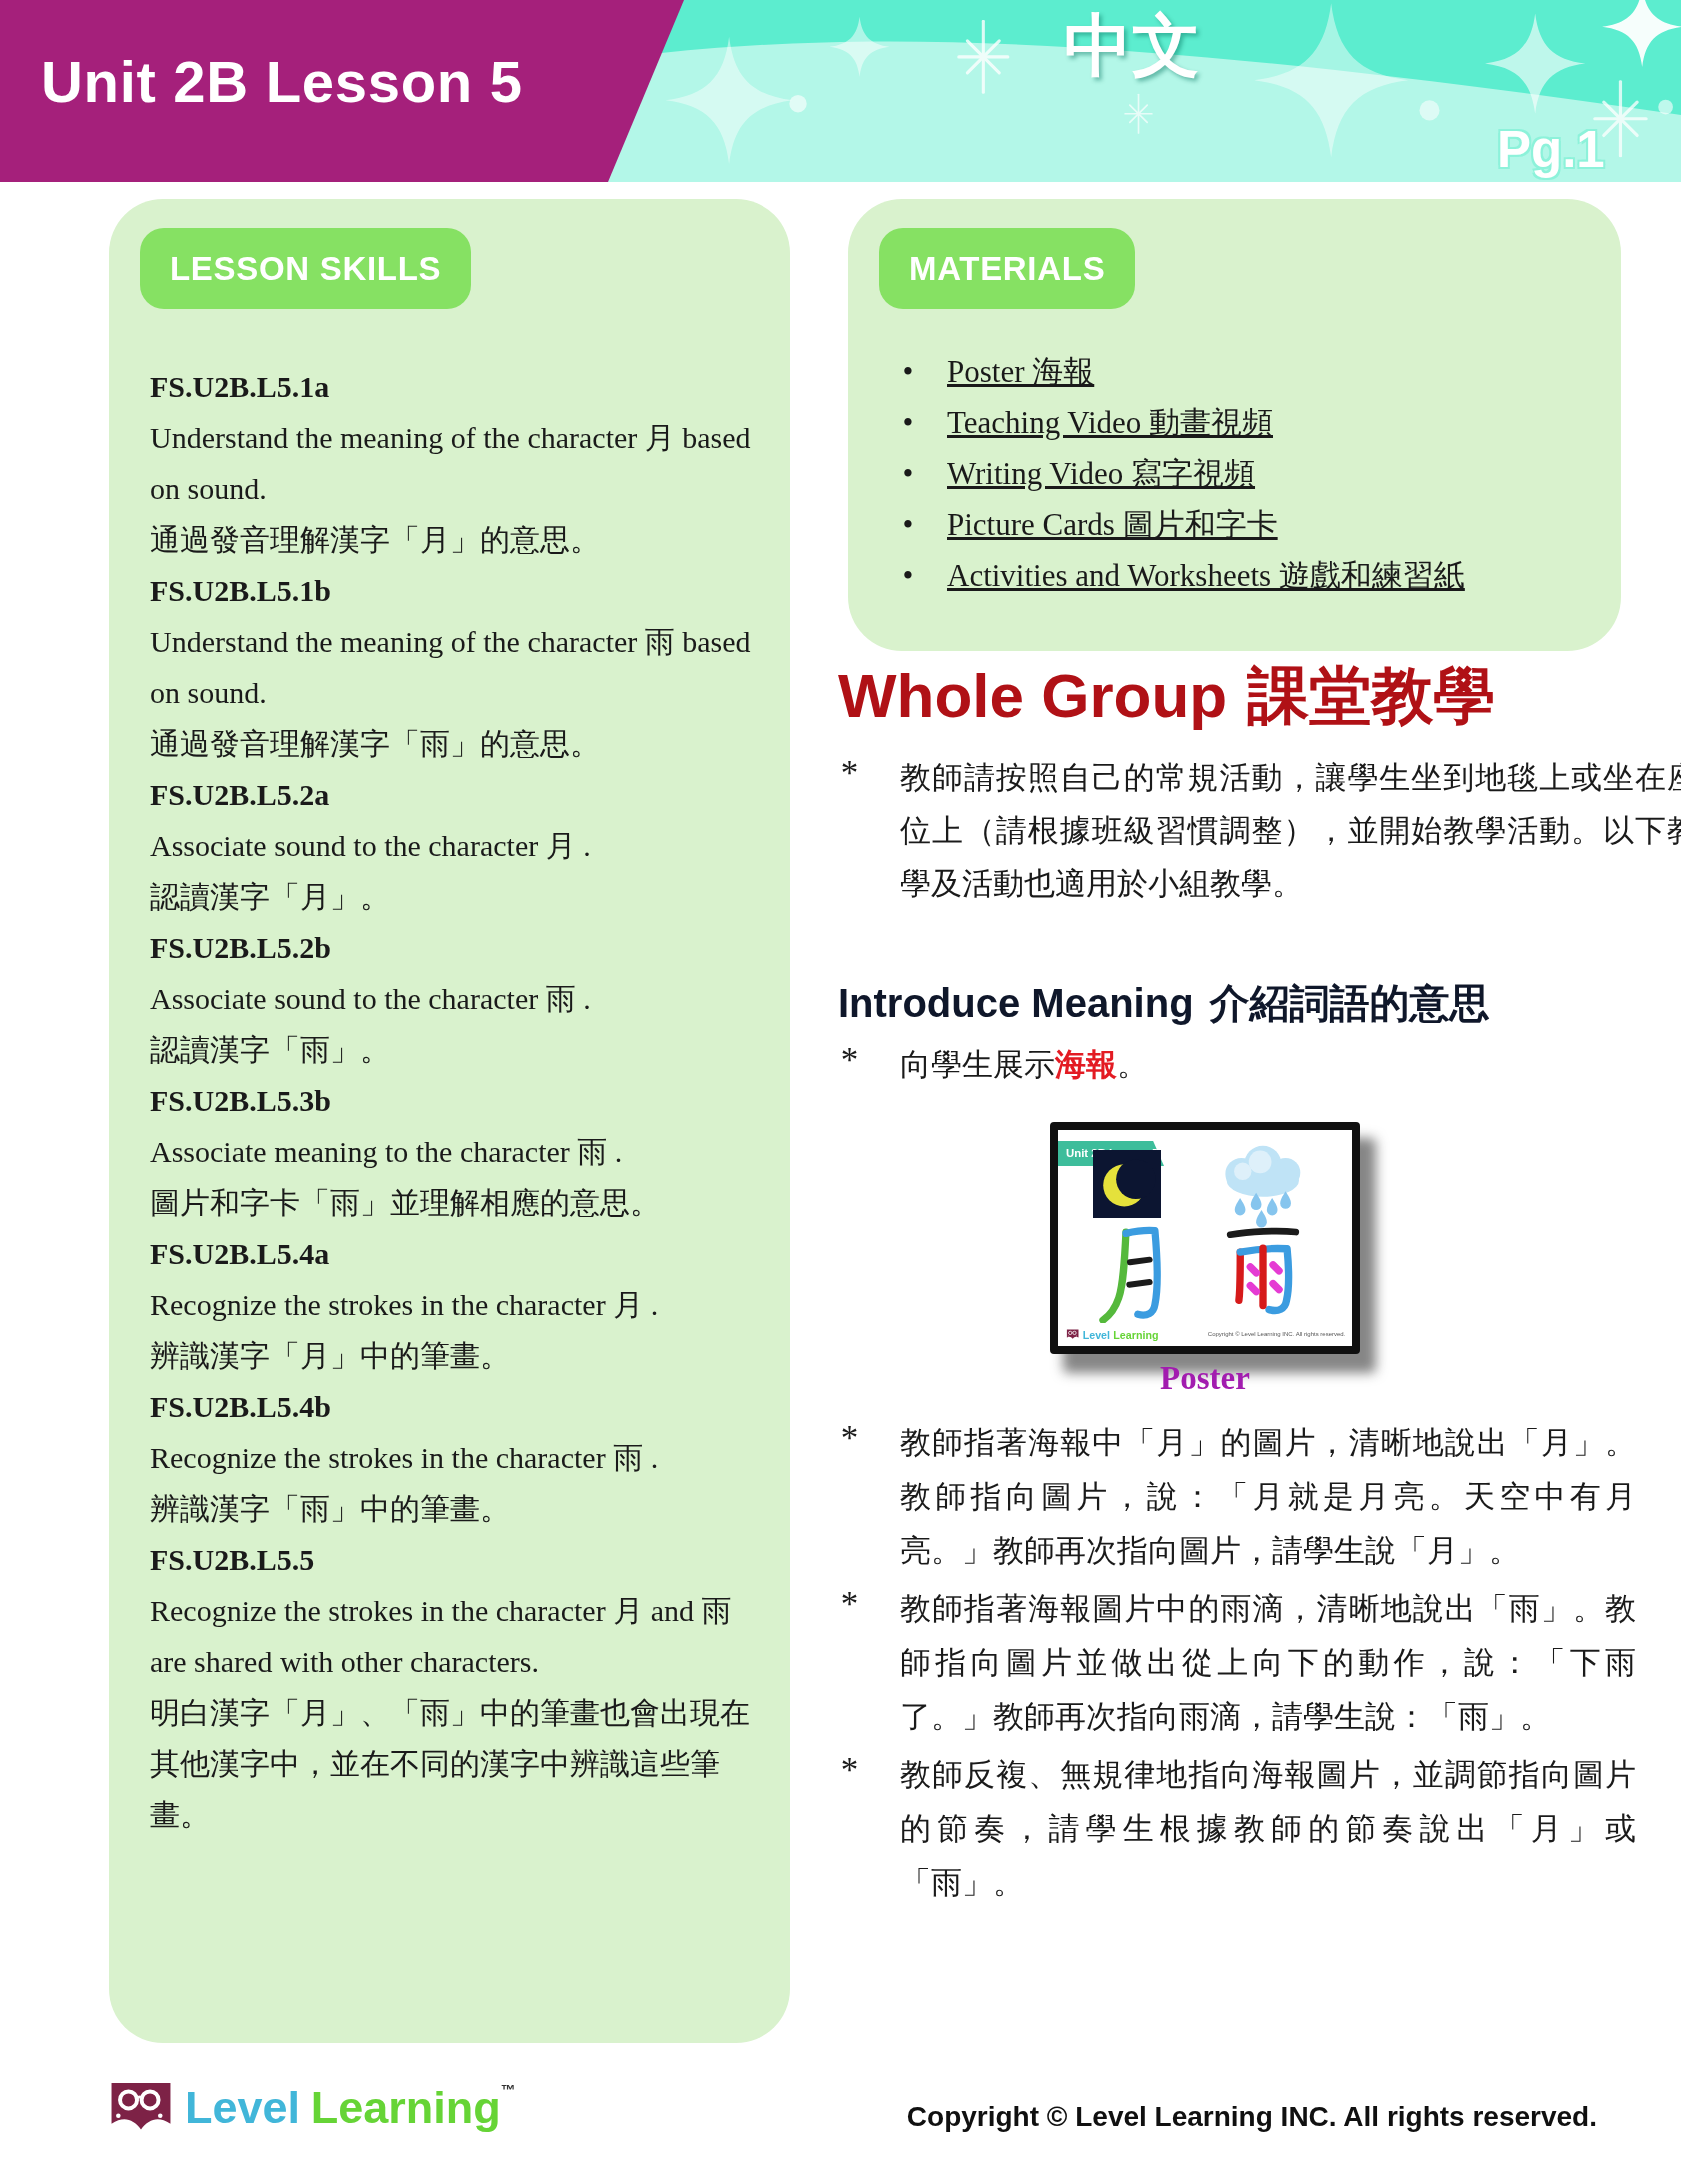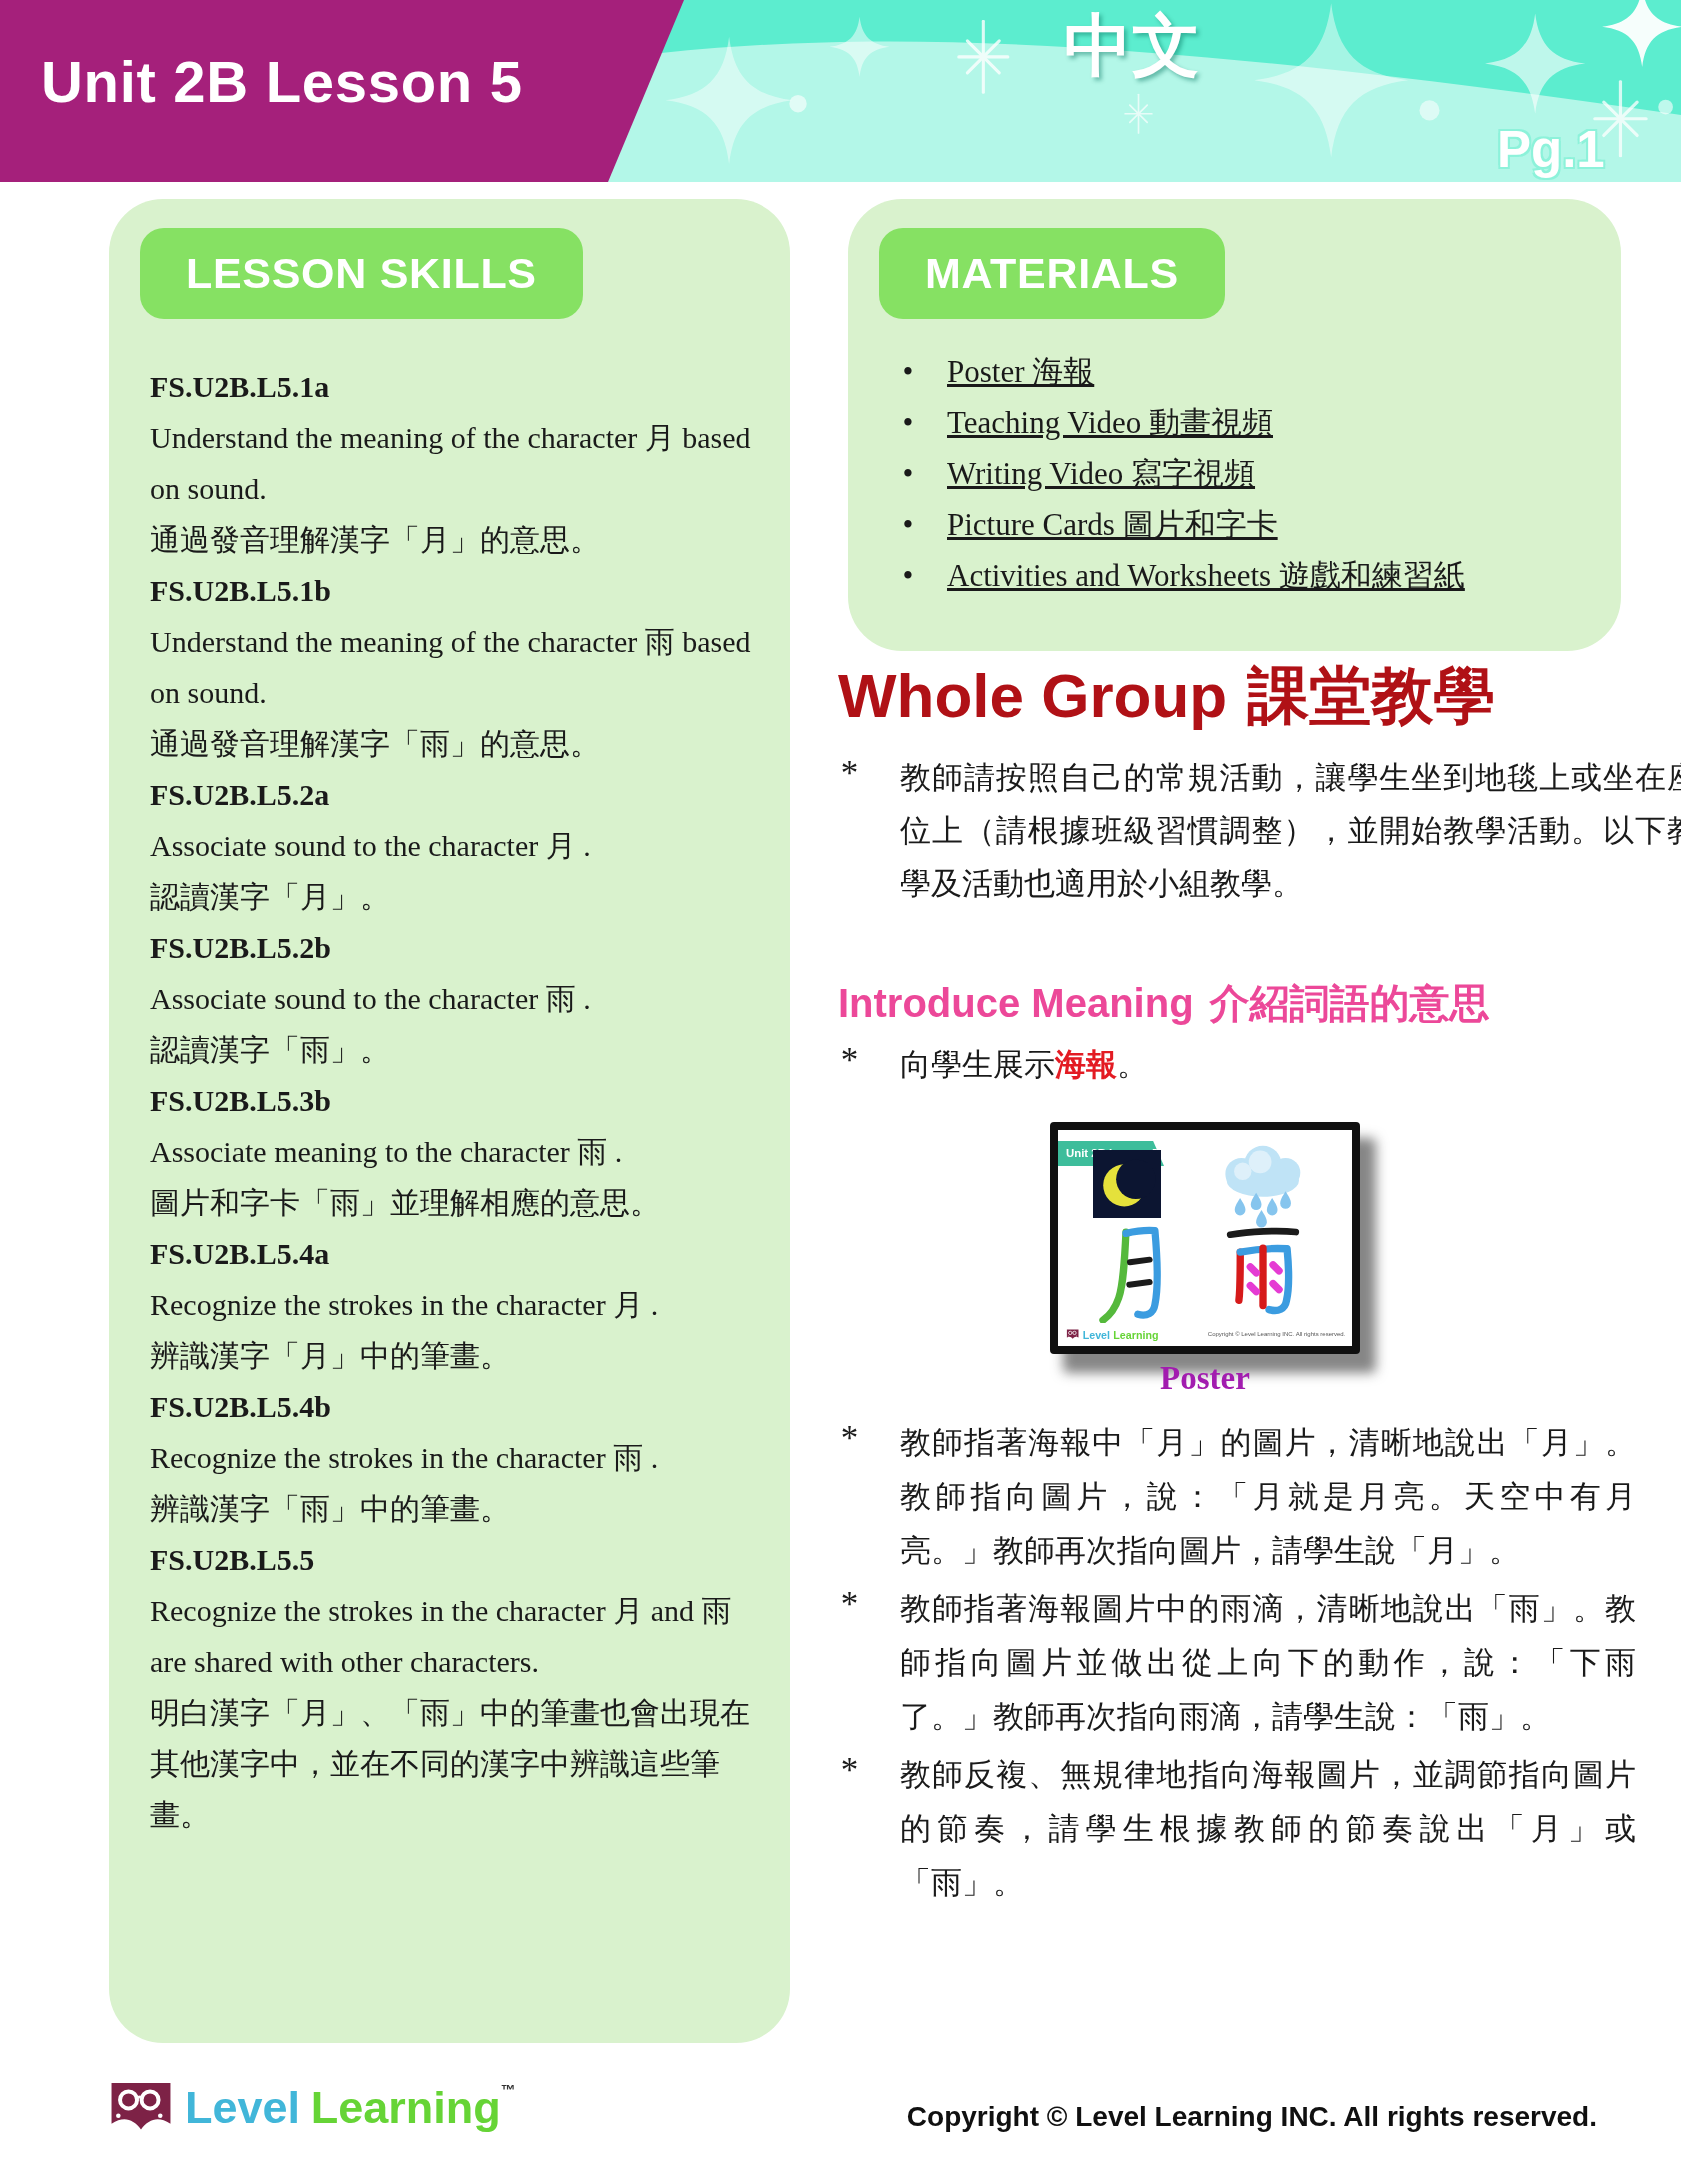--- a/index.html
+++ b/index.html
@@ -19,39 +19,39 @@
   .brand-en{position:absolute;left:996px;top:118px;color:#ffffff;font-size:51px;font-weight:bold;
             text-shadow:-2px -2px 0 #8df2da,2px -2px 0 #8df2da,-2px 2px 0 #8df2da,2px 2px 0 #8df2da,0 3.3px 0 #8df2da;}
   .pg{position:absolute;left:1497px;top:120px;color:#ffffff;font-size:51px;font-weight:bold;
       text-shadow:-2px -2px 0 #8df2da,2px -2px 0 #8df2da,-2px 2px 0 #8df2da,2px 2px 0 #8df2da;}
 
   
   .panel{position:absolute;background:#D9F2CD;border-radius:54px;}
   .panel-skills{left:109px;top:199px;width:681px;height:1844px;}
   .panel-materials{left:848px;top:199px;width:773px;height:452px;}
   .chip{position:absolute;left:31px;top:29px;background:#86E163;color:#ffffff;
-        font-size:43px;font-weight:bold;letter-spacing:0.7px;border-radius:24px;
-        padding:24px 46px;line-height:1;}
+        font-size:33px;font-weight:bold;letter-spacing:0.7px;border-radius:24px;
+        padding:24px 30px;line-height:1;}
   .skills-body{position:absolute;left:41px;top:162px;width:606px;
                font-family:"Liberation Serif",serif;font-size:30px;line-height:51px;}
   .skill-code{font-weight:bold;}
   .materials-body{position:absolute;left:33px;top:147px;width:709px;
                   font-family:"Liberation Serif",serif;font-size:31px;line-height:51px;}
   .mat-item{position:relative;padding-left:66px;text-decoration:underline;}
   .mat-item::before{content:"\2022";position:absolute;left:21.4px;top:0;font-size:31px;}
 
   
   .h-wholegroup{position:absolute;left:838px;top:654px;margin:0;color:#B01116;
                 font-size:62px;font-weight:bold;white-space:nowrap;}
   .h-wholegroup .zh{margin-left:20px;font-family:"Liberation Serif",serif;}
   .star-row{position:relative;padding-left:62px;font-family:"Liberation Serif",serif;
             font-size:31px;line-height:53px;text-align:justify;}
   .star-row::before{content:"*";position:absolute;left:2.7px;top:5.4px;font-size:35px;line-height:1;}
   .wg-note{position:absolute;left:838px;top:751px;width:798px;}
-  .h-introduce{position:absolute;left:838px;top:976px;margin:0;color:#ec4899;
+  .h-introduce{position:absolute;left:838px;top:976px;margin:0;color:#0f172a;
                font-size:40px;font-weight:bold;white-space:nowrap;}
   .h-introduce .zh{margin-left:16px;font-family:"Liberation Serif",serif;}
   .show-row{position:absolute;left:838px;top:1038px;width:798px;text-align:left;}
   .hl{color:#E31B23;font-weight:bold;}
   .steps{position:absolute;left:838px;top:1416px;width:798px;}
   .step{margin-bottom:4px;line-height:54px;}
 
   
   .poster{position:absolute;left:1050px;top:1122px;width:310px;height:232px;margin:0;
           box-sizing:border-box;background:#ffffff;border:8px solid #101010;border-radius:4px;

